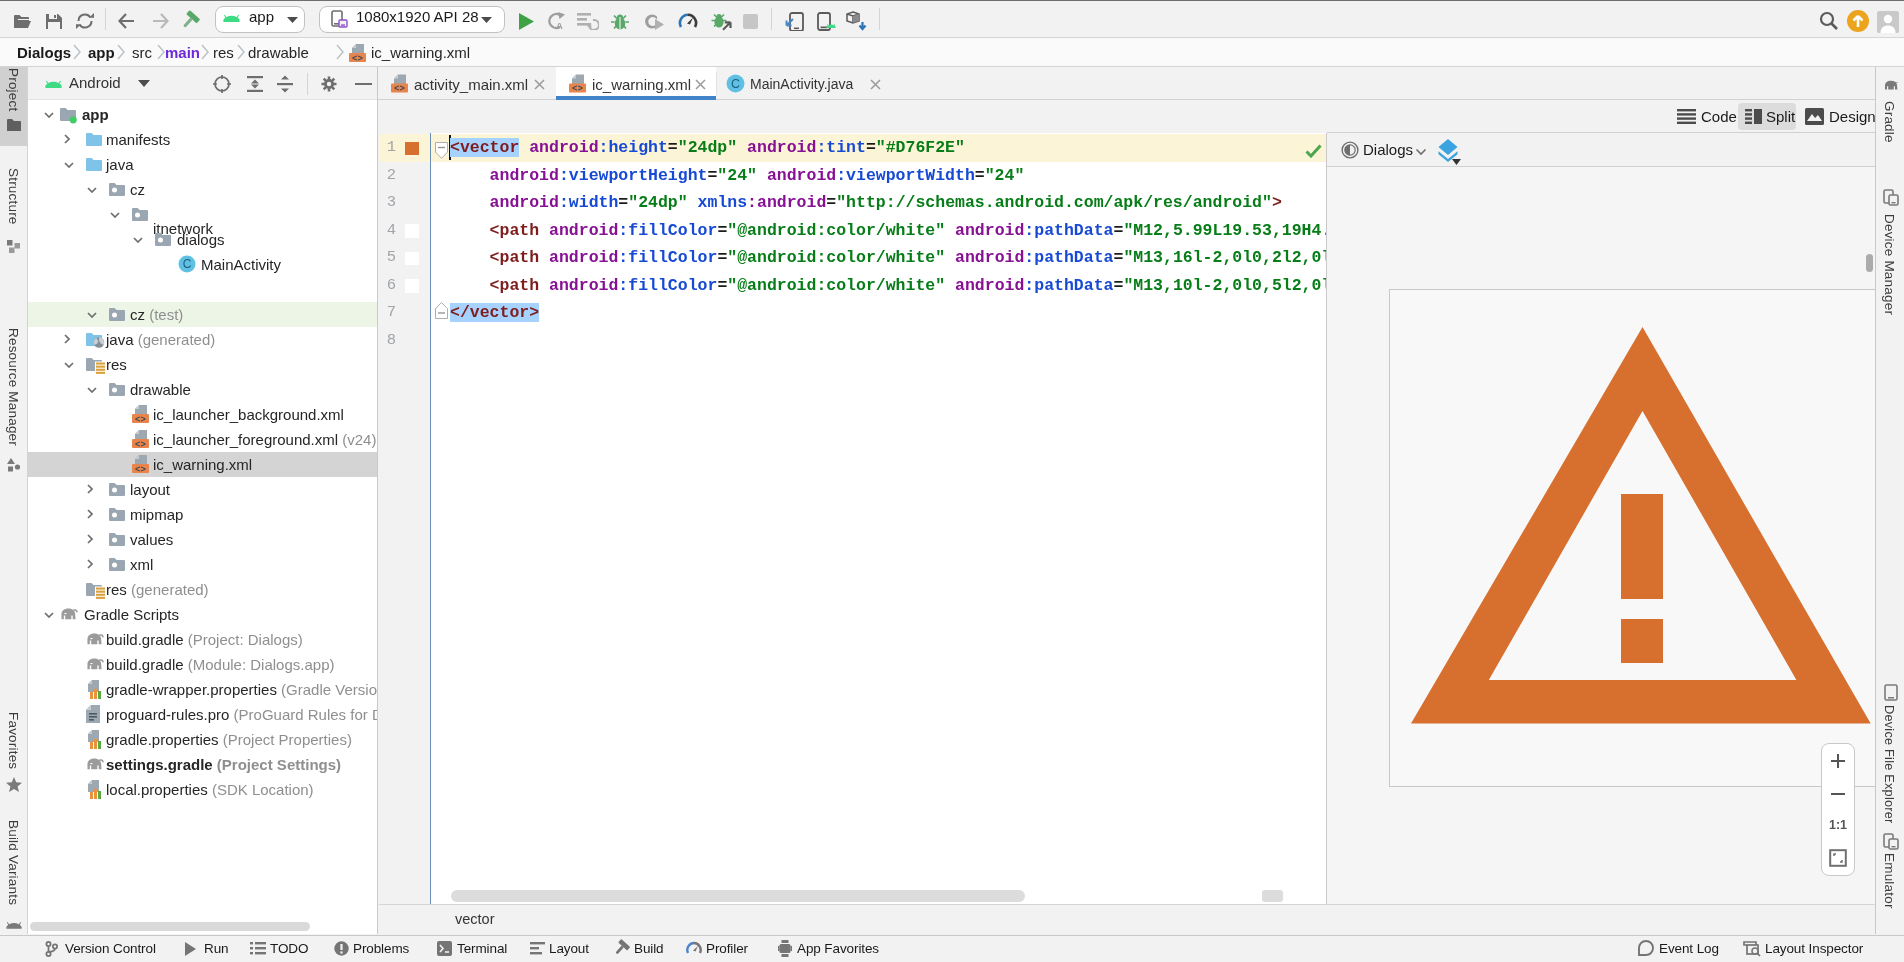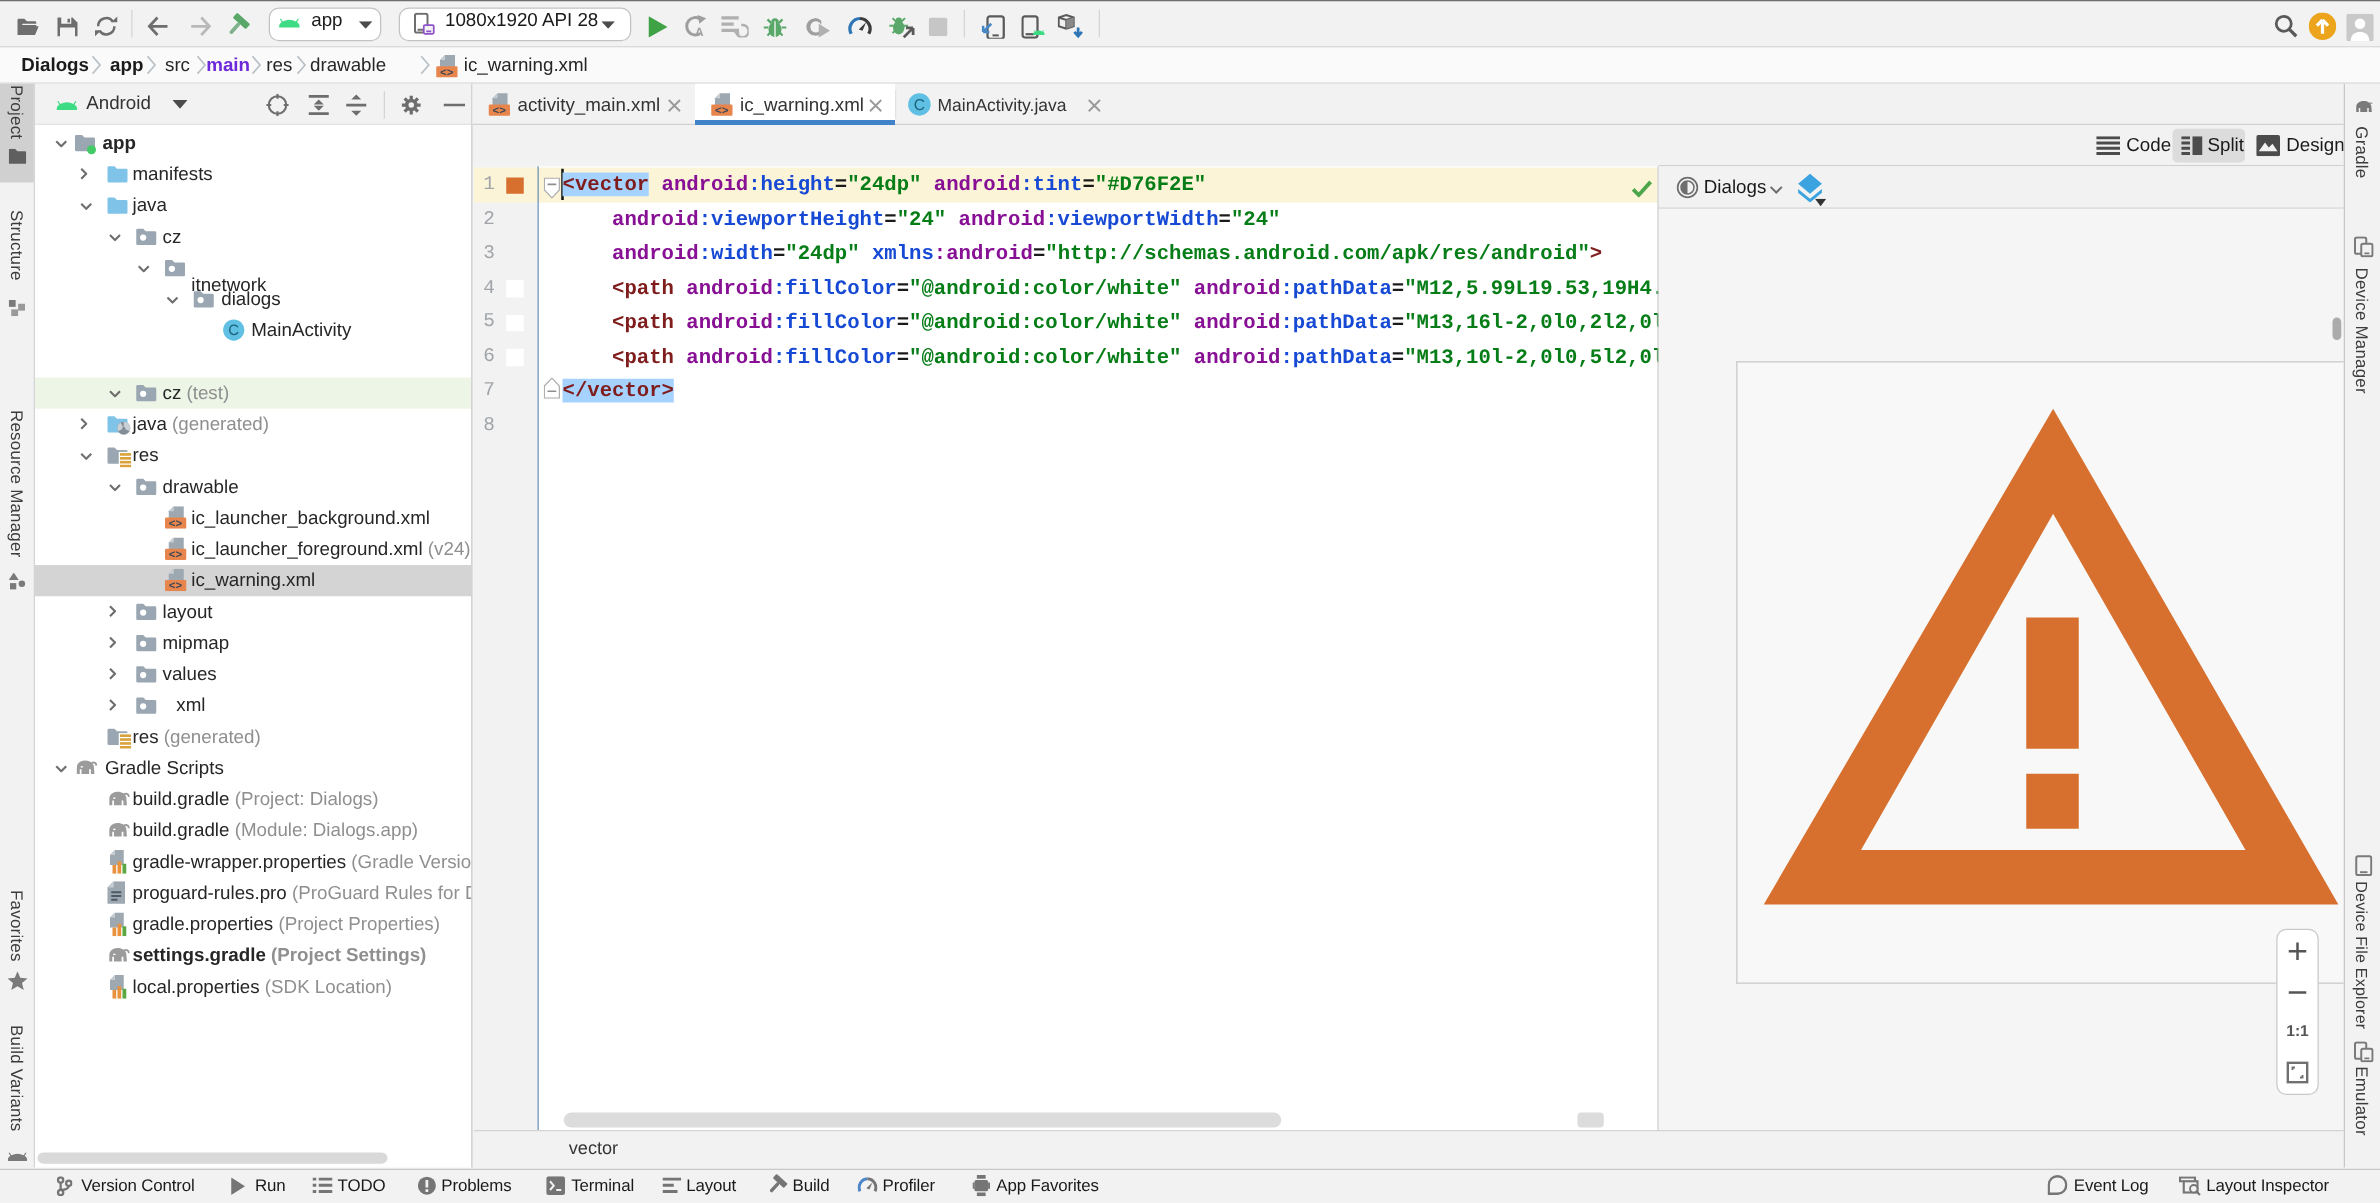--- a/index.html
+++ b/index.html
@@ -437,21 +437,21 @@
         <div class="a nw" style="left:102px;top:0;">values</div>
       </div>
 <div class="row" style="top:485px;">
         <svg class="a" style="left:59px;top:7px" width="6" height="10" viewBox="0 0 6 10">
           <path d="M1 1 L5 5 L1 9" fill="none" stroke="#6e6e6e" stroke-width="1.7"></path>
         </svg>
         <svg class="a" style="left:80px;top:3px" width="18" height="19" viewBox="0 0 18 19">
           <path d="M1 4 Q1 3 2 3 L6.6 3 L8.6 5 L16 5 Q17 5 17 6 L17 15 Q17 16 16 16 L2 16 Q1 16 1 15 Z" fill="#9aa7b2"></path>
           <circle cx="6.5" cy="10" r="2.5" fill="#fff"></circle>
         </svg>
-        <div class="a nw" style="left:102px;top:0;margin-left:11px;">xml</div>
+        <div class="a nw" style="left:102px;top:0;">xml</div>
       </div>
 <div class="row" style="top:510px;">
         <svg class="a" style="left:57px;top:3px" width="20" height="19" viewBox="0 0 20 19">
           <path d="M1 4 Q1 3 2 3 L6.6 3 L8.6 5 L16 5 Q17 5 17 6 L17 15 Q17 16 16 16 L2 16 Q1 16 1 15 Z" fill="#9aa7b2"></path>
           <rect x="10" y="6.5" width="10" height="12.5" fill="#fff"></rect>
           <g fill="#D9A23C">
             <rect x="11" y="7.5" width="9" height="2.1"></rect>
             <rect x="11" y="10.6" width="9" height="2.1"></rect>
             <rect x="11" y="13.7" width="9" height="2.1"></rect>
             <rect x="11" y="16.8" width="9" height="2.1"></rect>

